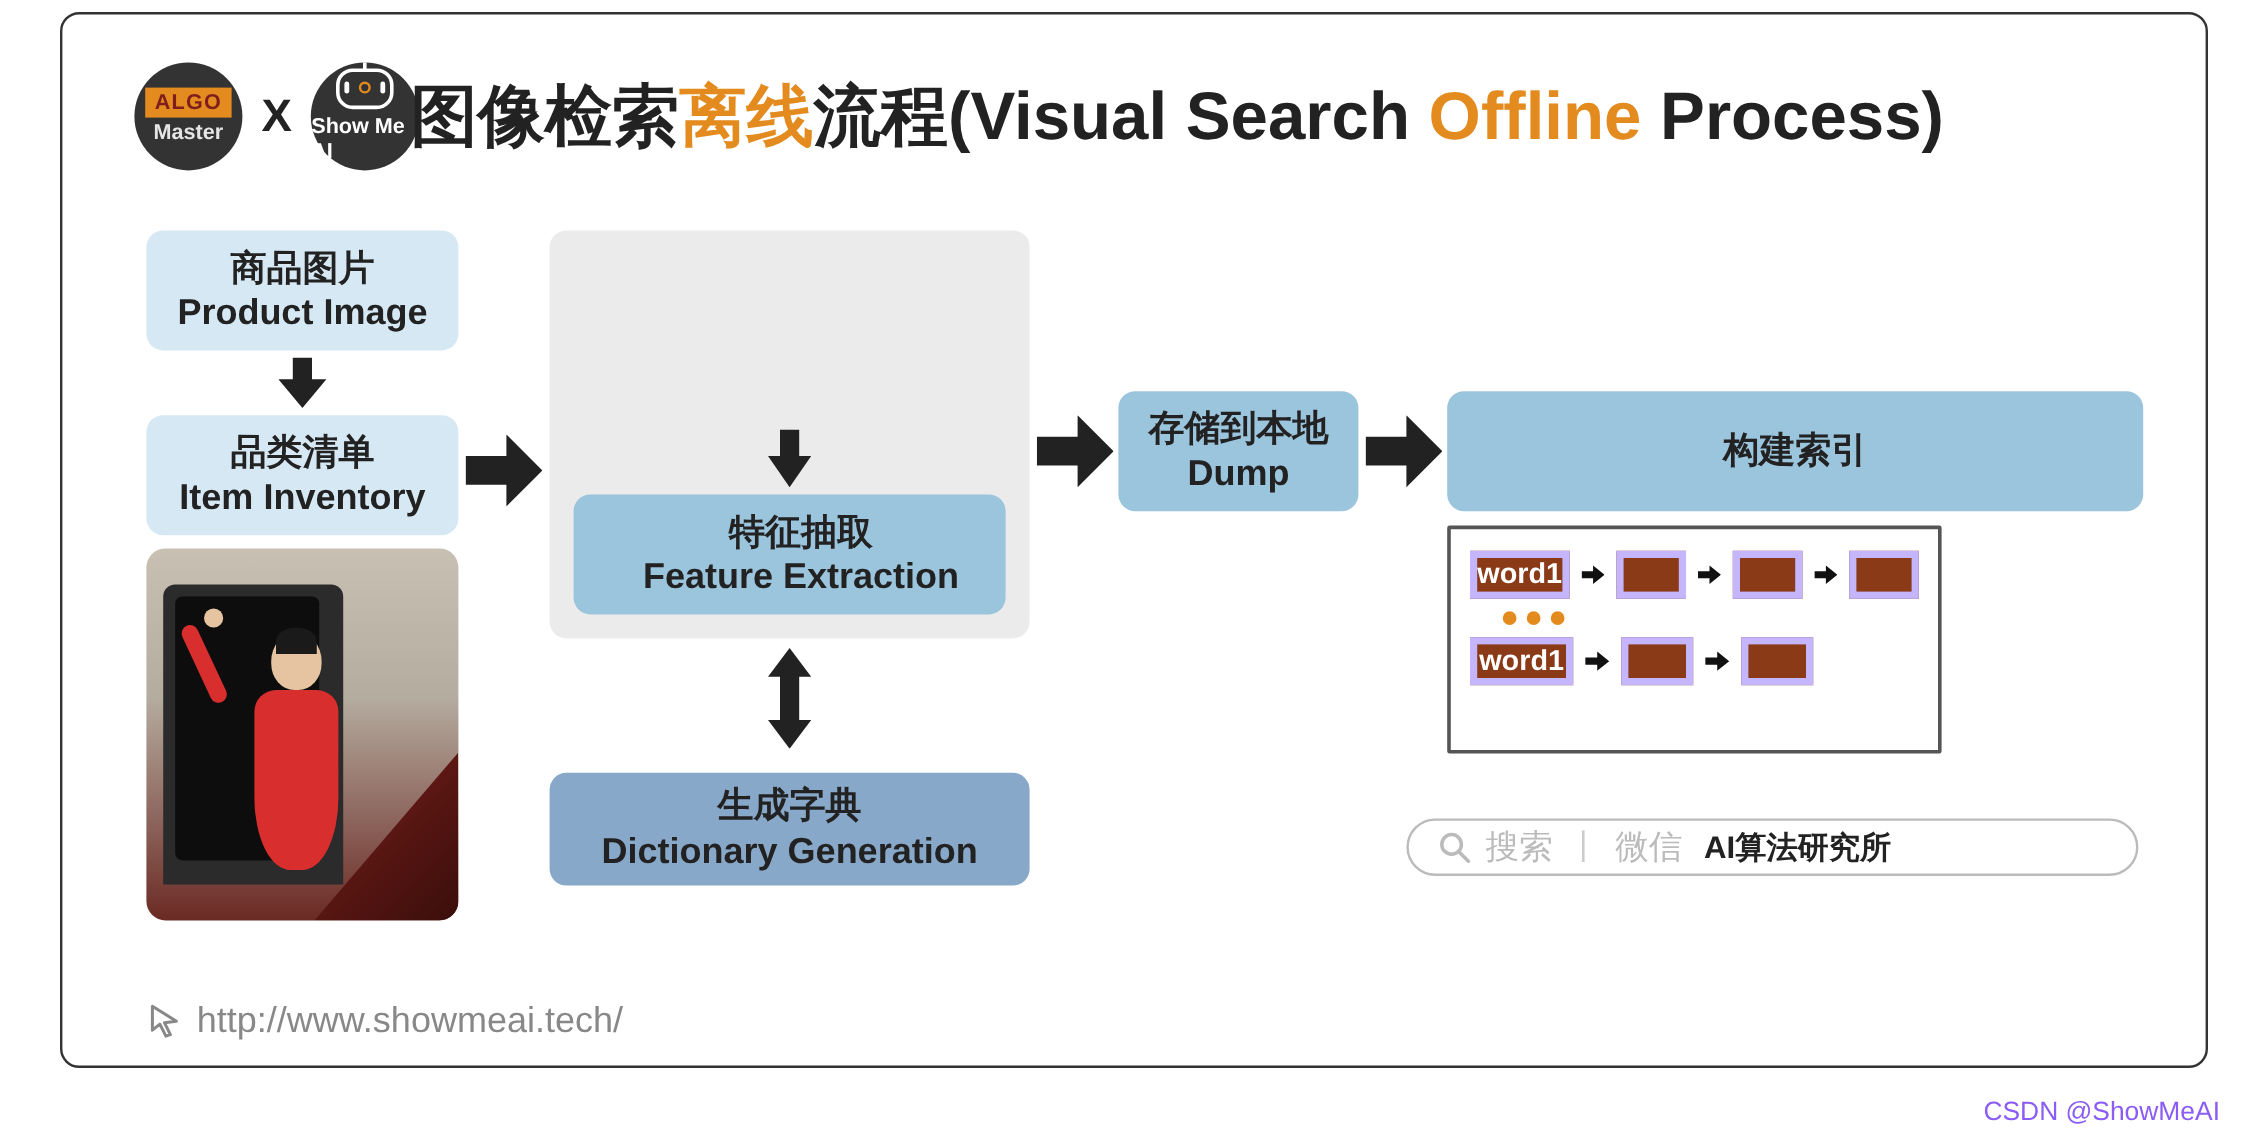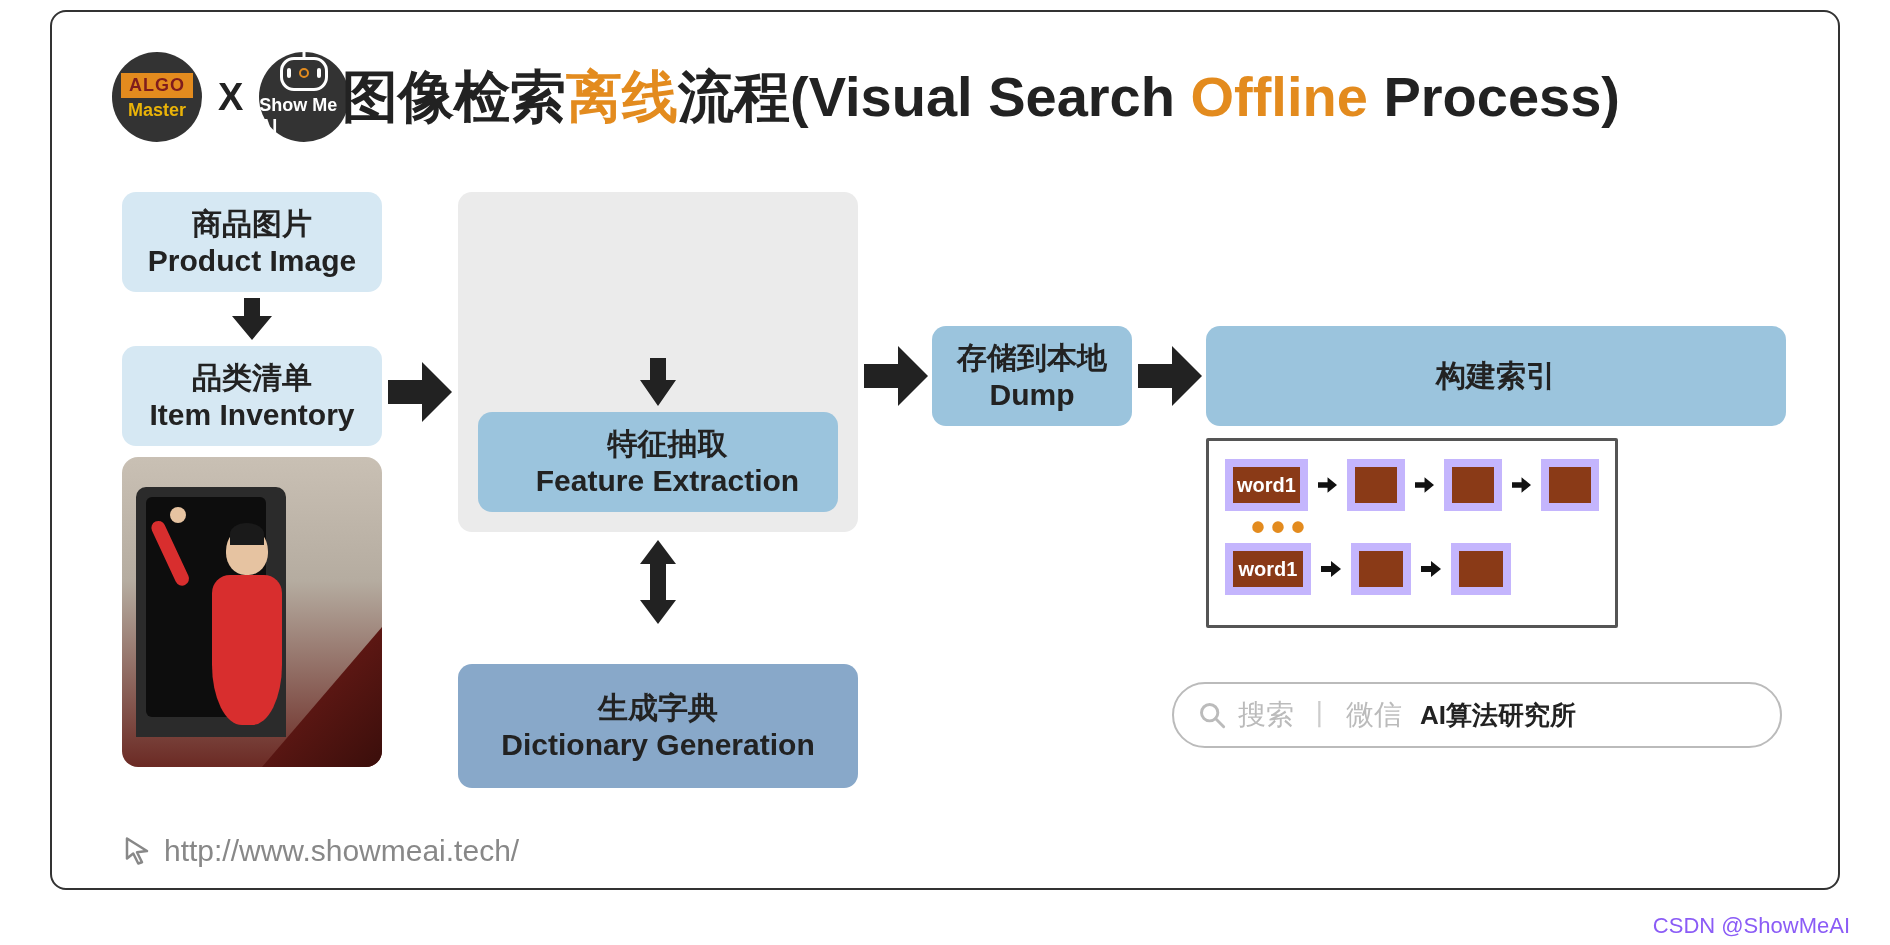--- a/index.html
+++ b/index.html
@@ -24,21 +24,21 @@
     left: 60px; top: 40px;
     display: flex; align-items: center; gap: 12px;
   }
   .logo-circle {
     width: 90px; height: 90px; border-radius: 50%;
     background: #333; display: flex; flex-direction: column;
     align-items: center; justify-content: center;
     color: #fff; font-weight: 700;
   }
   .algo-badge { background: #e38b1e; color: #7f1d1d; font-weight: 800; padding: 2px 8px; font-size: 18px; letter-spacing: 1px; }
-  .master-text { font-size: 18px; color: #eab308; margin-top: 2px; }
+  .master-text { font-size: 18px; color: #e5e5e5; margin-top: 2px; }
   .x-sep { font-size: 38px; font-weight: 700; color: #222; margin: 0 4px; }
   .ai-face { width: 48px; height: 34px; border: 3px solid #fff; border-radius: 14px; position: relative; margin-bottom: 4px; }
   .ai-face::before { content:""; position:absolute; top:-8px; left:50%; transform:translateX(-50%); width:3px; height:8px; background:#fff; }
   .ai-face .eyes { position:absolute; top:8px; left:0; right:0; display:flex; justify-content:space-around; }
   .ai-face .eyes span { width:4px; height:10px; background:#fff; border-radius:2px; }
   .ai-face .eyes span.o { width:10px; height:10px; border:2px solid #e38b1e; background:transparent; border-radius:50%; }
   .showme-text { font-size: 18px; color: #fff; }
   .title {
     position: absolute;
     left: 290px; top: 48px;
@@ -93,21 +93,21 @@
 
   
   .index-box {
     position:absolute;
     border:3px solid #555;
     border-radius:2px;
     background:#fff;
     padding:12px 16px;
   }
   .row { display:flex; align-items:center; gap:10px; margin:6px 0; }
-  .cell { width:86px; height:52px; background:#8a3a17; border:8px solid #c4b5fd; display:flex; align-items:center; justify-content:center; color:#fff; font-weight:700; font-size:20px; }
+  .cell { width:86px; height:40px; background:#8a3a17; border:6px solid #c4b5fd; display:flex; align-items:center; justify-content:center; color:#fff; font-weight:700; font-size:24px; }
   .mini-arrow { width:20px; height:20px; }
   .dots { color:#e38b1e; font-size:40px; font-weight:800; letter-spacing:6px; line-height:0.5; margin:6px 0 6px 26px; }
 
   
   .search-pill {
     position:absolute;
     border:2px solid #bbb; border-radius:40px;
     display:flex; align-items:center;
     padding:10px 24px; gap:12px;
     background:#fff;
@@ -208,21 +208,21 @@
     <div class="cn">特征抽取</div>
     <div class="en">Feature Extraction</div>
   </div>
 
   <div class="arrow" style="left:588px; top:528px;">
     <svg width="36" height="84" viewBox="0 0 36 84">
       <path d="M18 0 L36 24 H26 V60 H36 L18 84 L0 60 H10 V24 H0 Z" fill="#222"></path>
     </svg>
   </div>
 
-  <div class="block dark" style="left:406px; top:652px; width:400px; height:124px;">
+  <div class="block dark" style="left:406px; top:632px; width:400px; height:94px;justify-content:flex-end;">
     <div class="cn">生成字典</div>
     <div class="en">Dictionary Generation</div>
   </div>
 
   <div class="arrow" style="left:812px; top:334px;">
     <svg width="64" height="60" viewBox="0 0 64 60">
         <path d="M0 18 H34 V0 L64 30 L34 60 V42 H0 Z" fill="#222"></path>
       </svg>
   </div>
 
@@ -264,21 +264,21 @@
           <path d="M0 7 H10 V2 L20 10 L10 18 V13 H0 Z" fill="#111"></path>
         </svg>
       <div class="cell" style="width:60px;"></div>
       <svg class="mini-arrow" viewBox="0 0 20 20">
           <path d="M0 7 H10 V2 L20 10 L10 18 V13 H0 Z" fill="#111"></path>
         </svg>
       <div class="cell" style="width:60px;"></div>
     </div>
   </div>
 
-  <div class="search-pill" style="left:1120px; top:670px; width:610px; height:66px;">
+  <div class="search-pill" style="left:1120px; top:670px; width:610px; height:48px;">
     <svg class="search-icon" viewBox="0 0 24 24">
         <circle cx="10" cy="10" r="7" fill="none" stroke="#bbb" stroke-width="2.5"></circle>
         <line x1="15" y1="15" x2="22" y2="22" stroke="#bbb" stroke-width="2.5" stroke-linecap="round"></line>
       </svg>
     <span class="search-text">搜索</span>
     <span class="search-sep">丨</span>
     <span class="search-text">微信</span>
     <span class="search-strong">AI算法研究所</span>
   </div>
 

